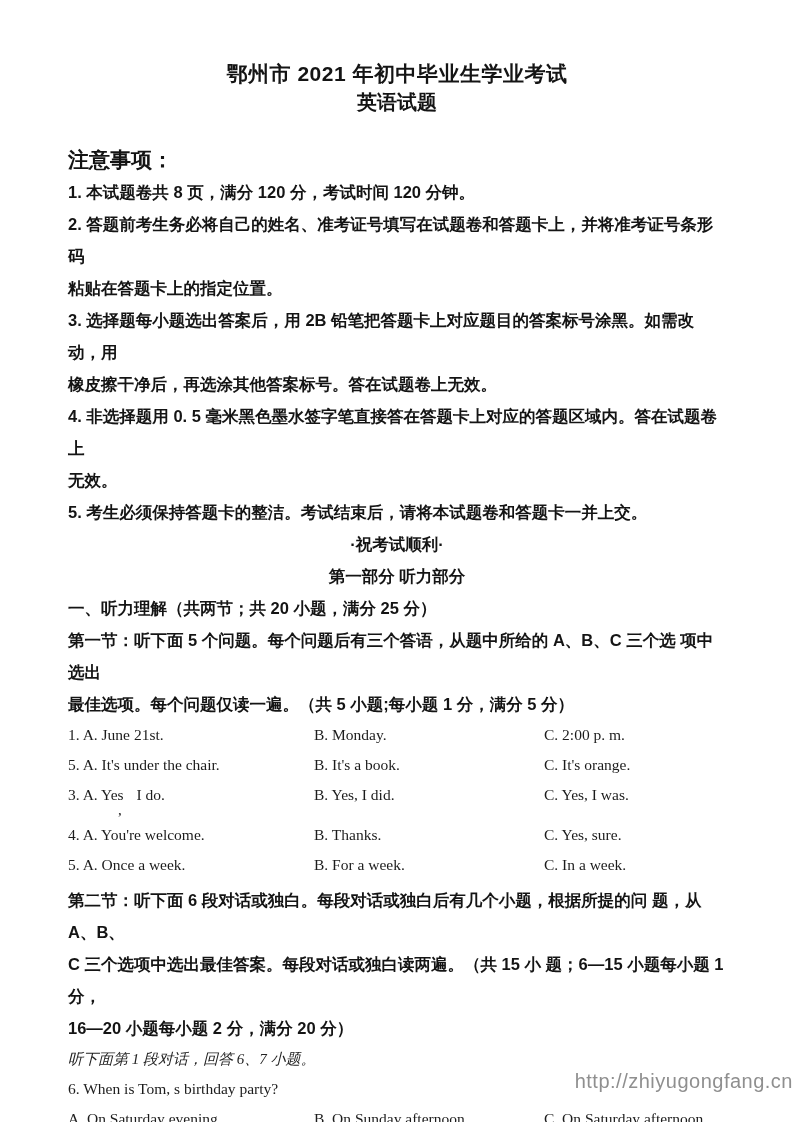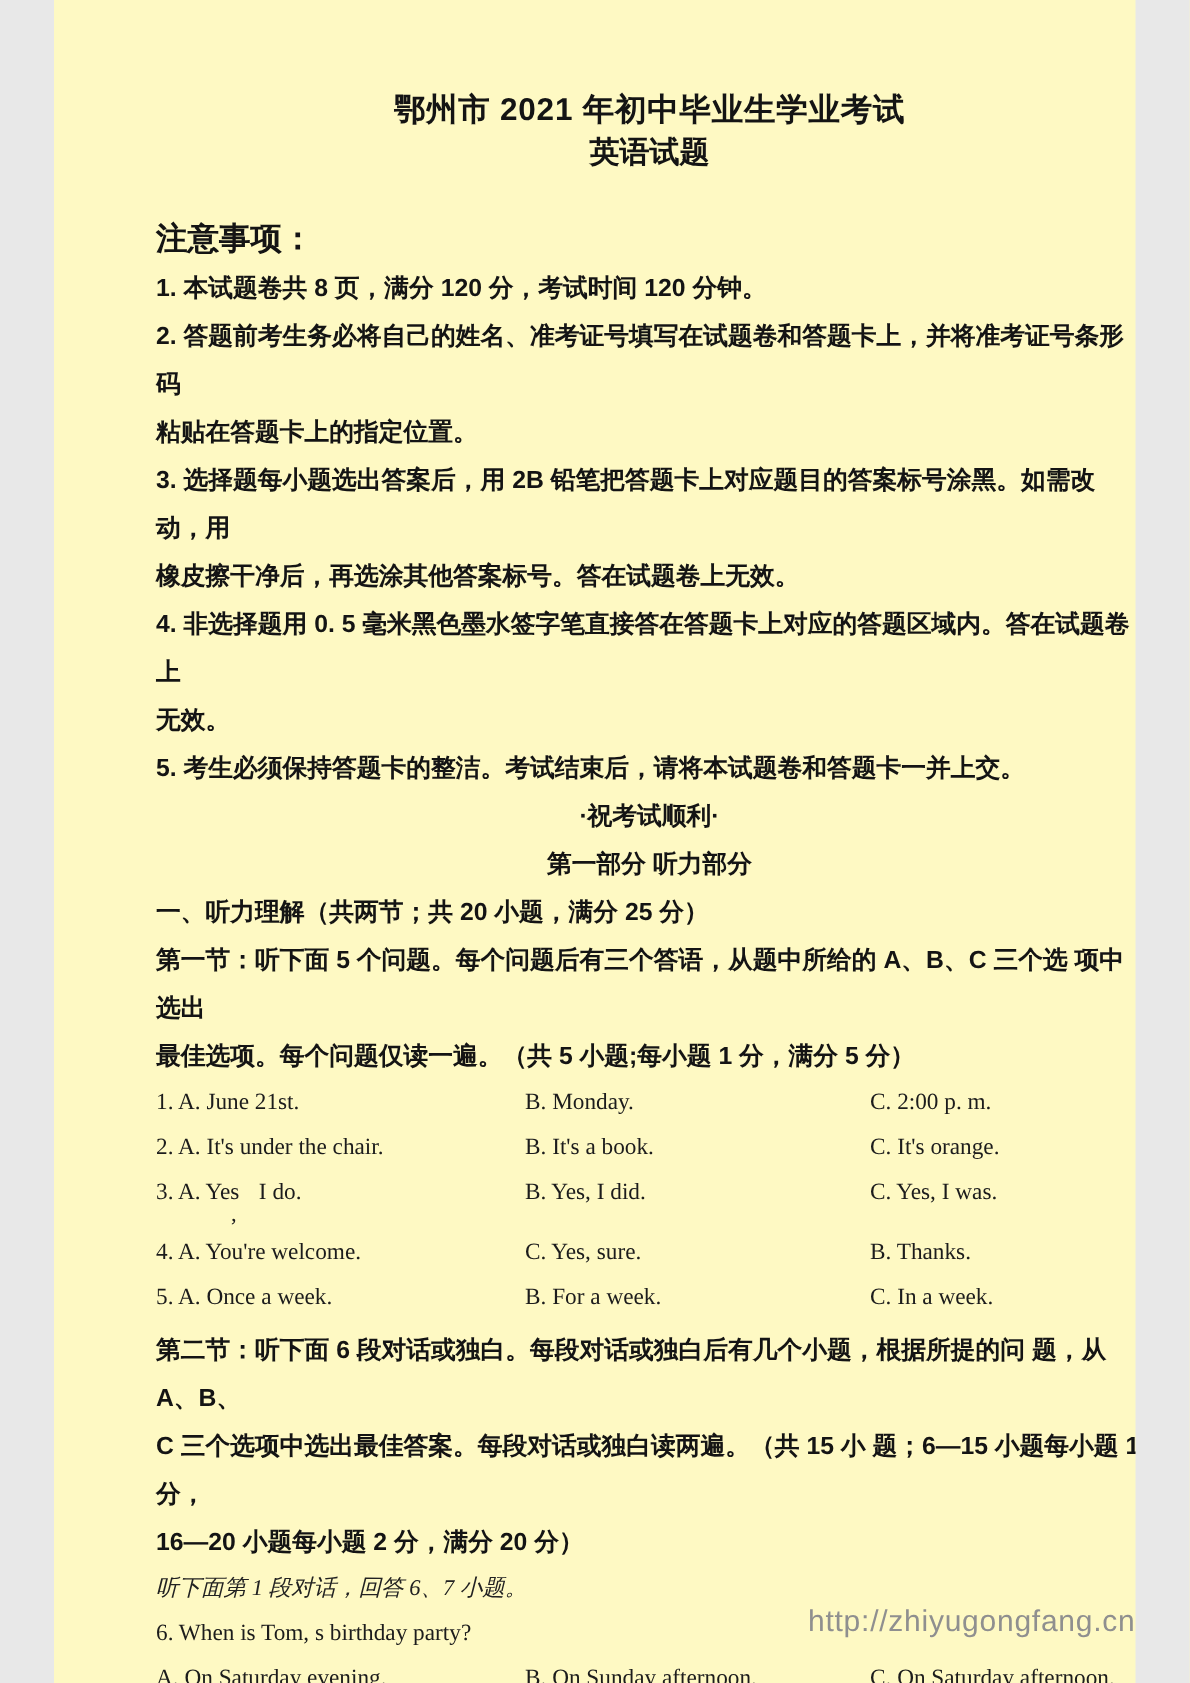--- a/index.html
+++ b/index.html
@@ -1,20 +1,20 @@
 <!DOCTYPE html>
 <html><head>
 <meta charset="utf-8">
 <style>
   html,body { margin:0; padding:0; background:#e8e8e8; }
   .page {
     position:relative;
-    width:721px; height:1122px;
+    width:793px; height:1122px;
     margin:0 auto;
-    background:#fef9c3;
+    background:#ffffff;
     overflow:hidden;
     color:#141414;
   }
   .content {
     position:absolute;
     left:68px; top:0; width:658px;
   }
   .zh { font-family:"Liberation Sans","DejaVu Sans",sans-serif; font-weight:700; }
   .en { font-family:"Liberation Serif","DejaVu Serif",serif; font-weight:400;gap:40px; }
 
@@ -94,39 +94,39 @@
     <div class="zh-line zh">第一节：听下面 5 个问题。每个问题后有三个答语，从题中所给的 A、B、C 三个选 项中选出</div>
     <div class="zh-line zh">最佳选项。每个问题仅读一遍。（共 5 小题;每小题 1 分，满分 5 分）</div>
 
     <div class="en-row en">
       <span class="cell">1. A. June 21st.</span>
       <span class="cell">B. Monday.</span>
       <span class="cell">C. 2:00 p. m.</span>
     </div>
 
     <div class="en-row en">
-      <span class="cell">2. A. It's under the chair.</span>
+      <span class="cell">5. A. It's under the chair.</span>
       <span class="cell">B. It's a book.</span>
       <span class="cell">C. It's orange.</span>
     </div>
 
     <div class="en-row en">
       <span class="cell">
         <span>3. A. Yes</span><span class="comma-below">,</span><span class="a-post">I do.</span>
       </span>
       <span class="cell">B. Yes, I did.</span>
       <span class="cell">C. Yes, I was.</span>
     </div>
 
     <div class="spacer10"></div>
 
     <div class="en-row en">
       <span class="cell">4. A. You're welcome.</span>
+      <span class="cell">B. Thanks.</span>
       <span class="cell">C. Yes, sure.</span>
-      <span class="cell">B. Thanks.</span>
     </div>
 
     <div class="en-row en">
       <span class="cell">5. A. Once a week.</span>
       <span class="cell">B. For a week.</span>
       <span class="cell">C. In a week.</span>
     </div>
 
     <div class="spacer4"></div>
 

